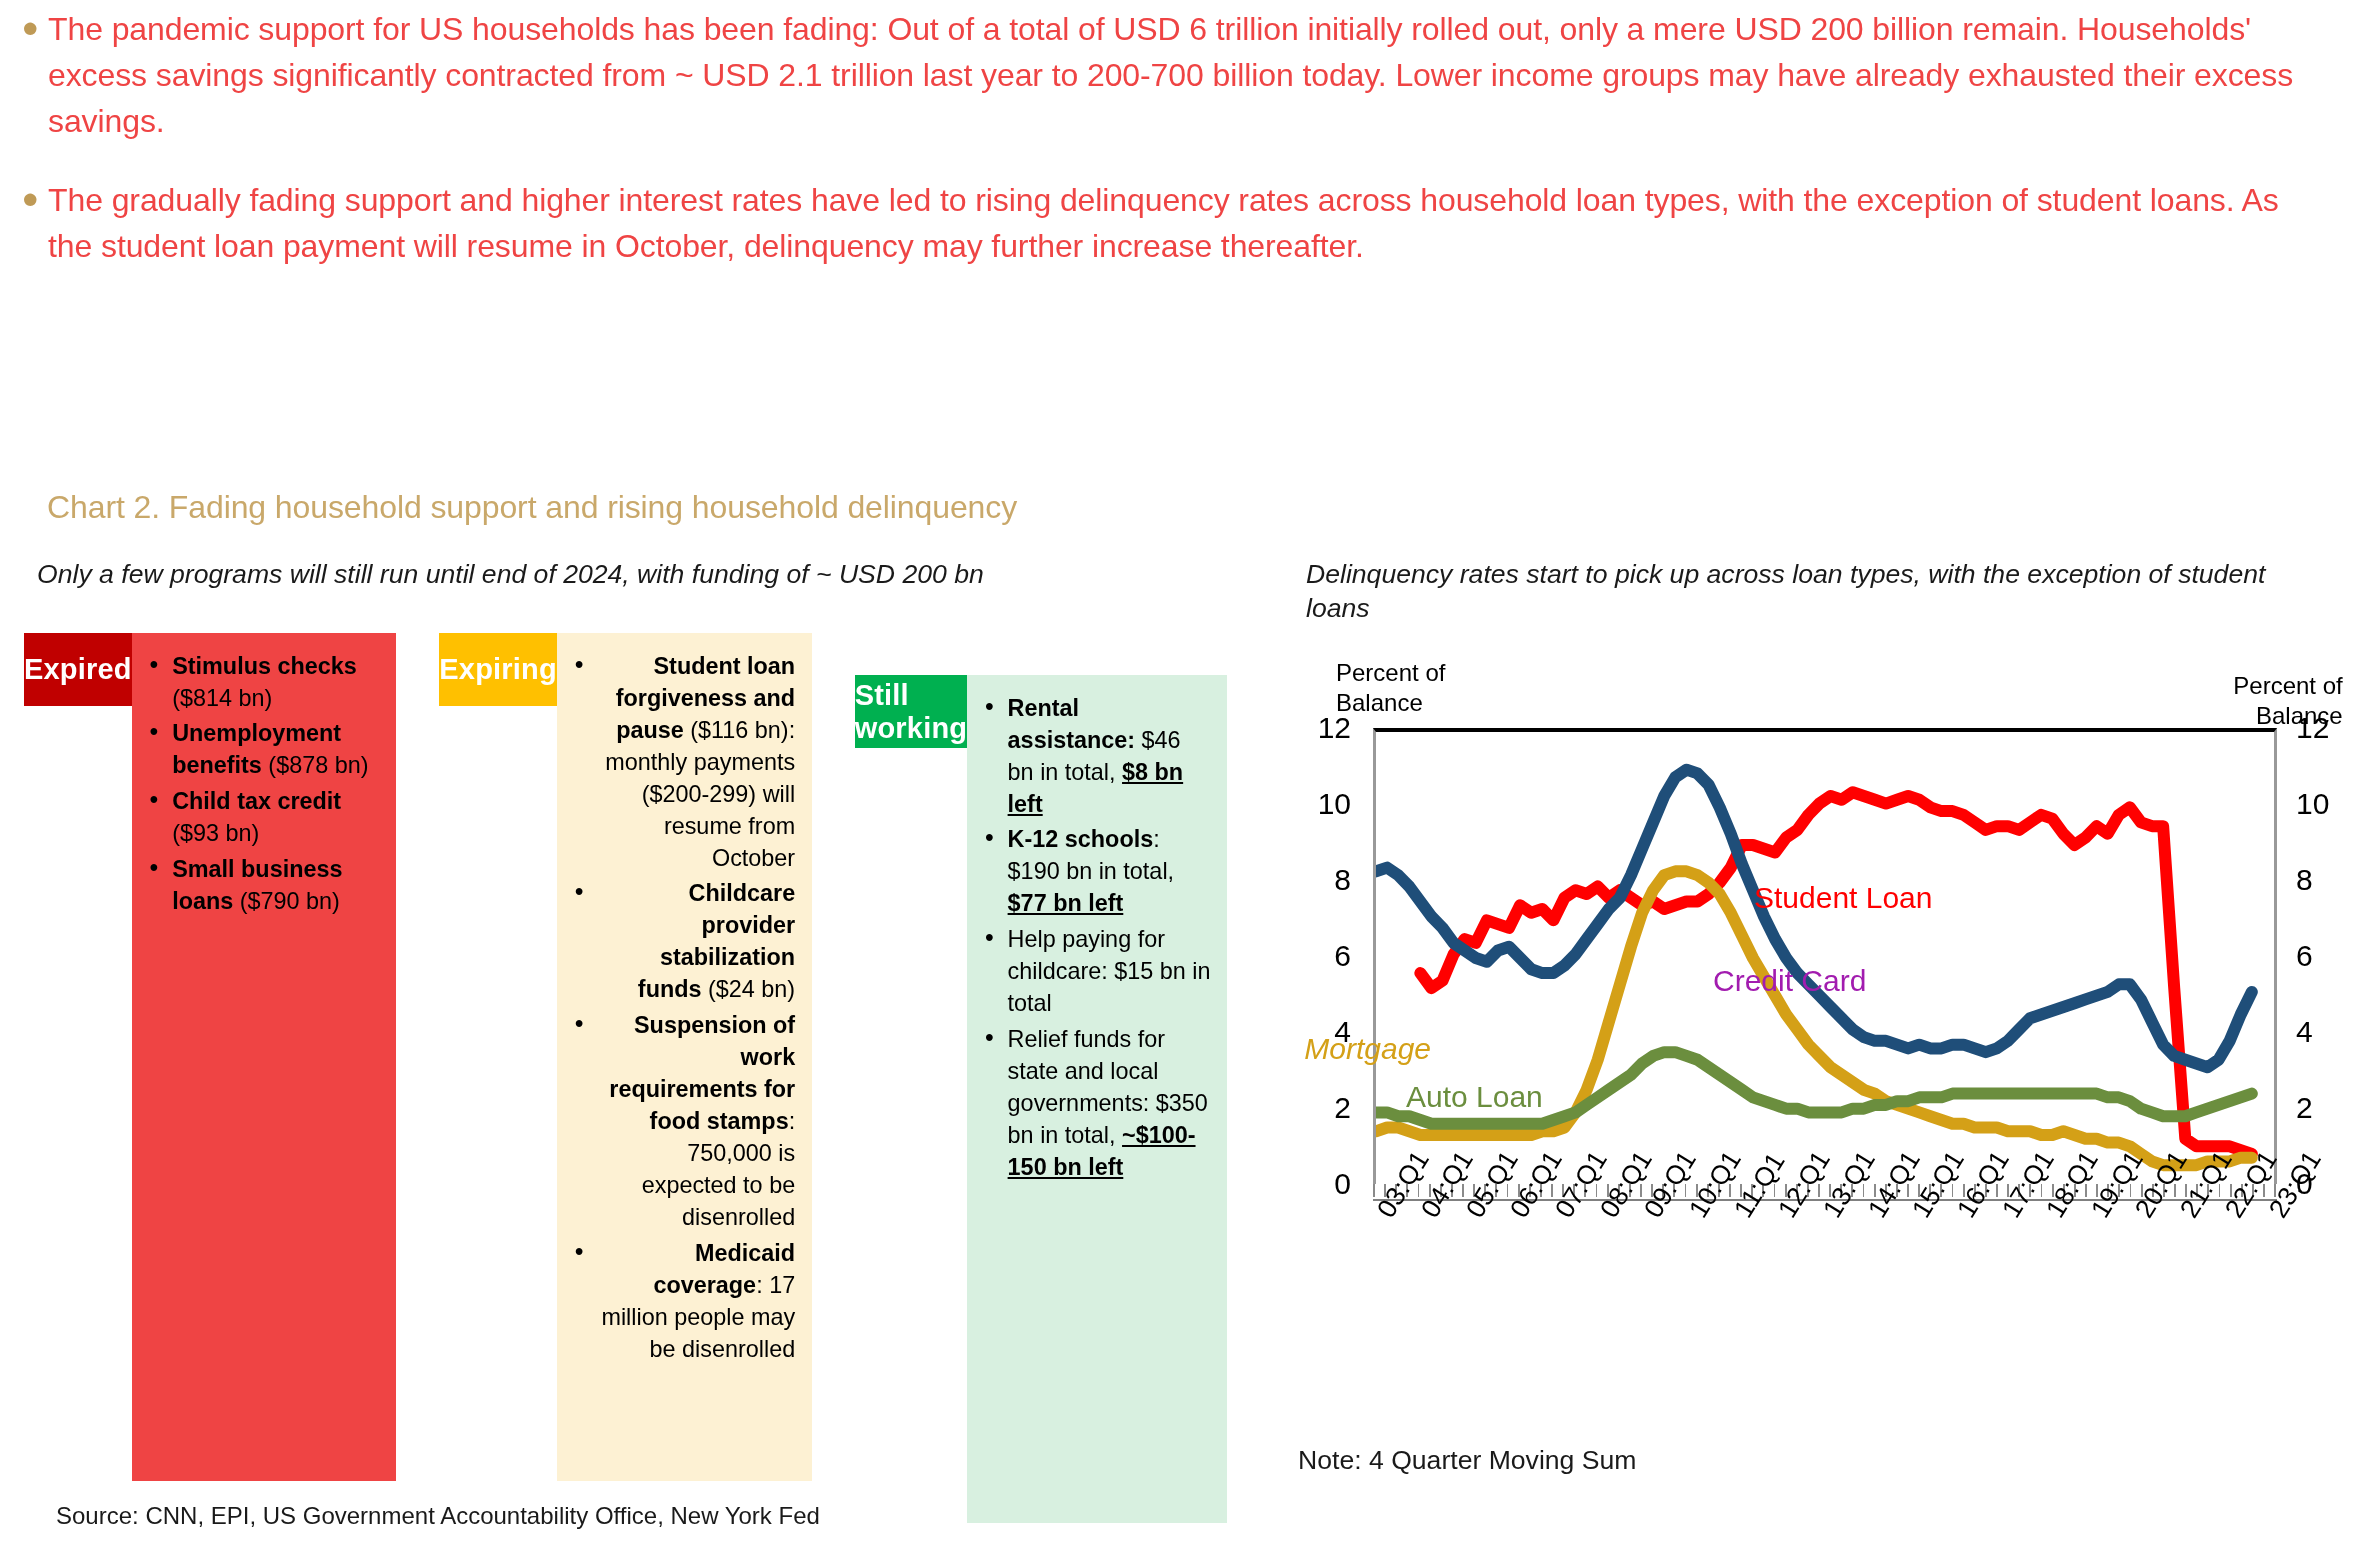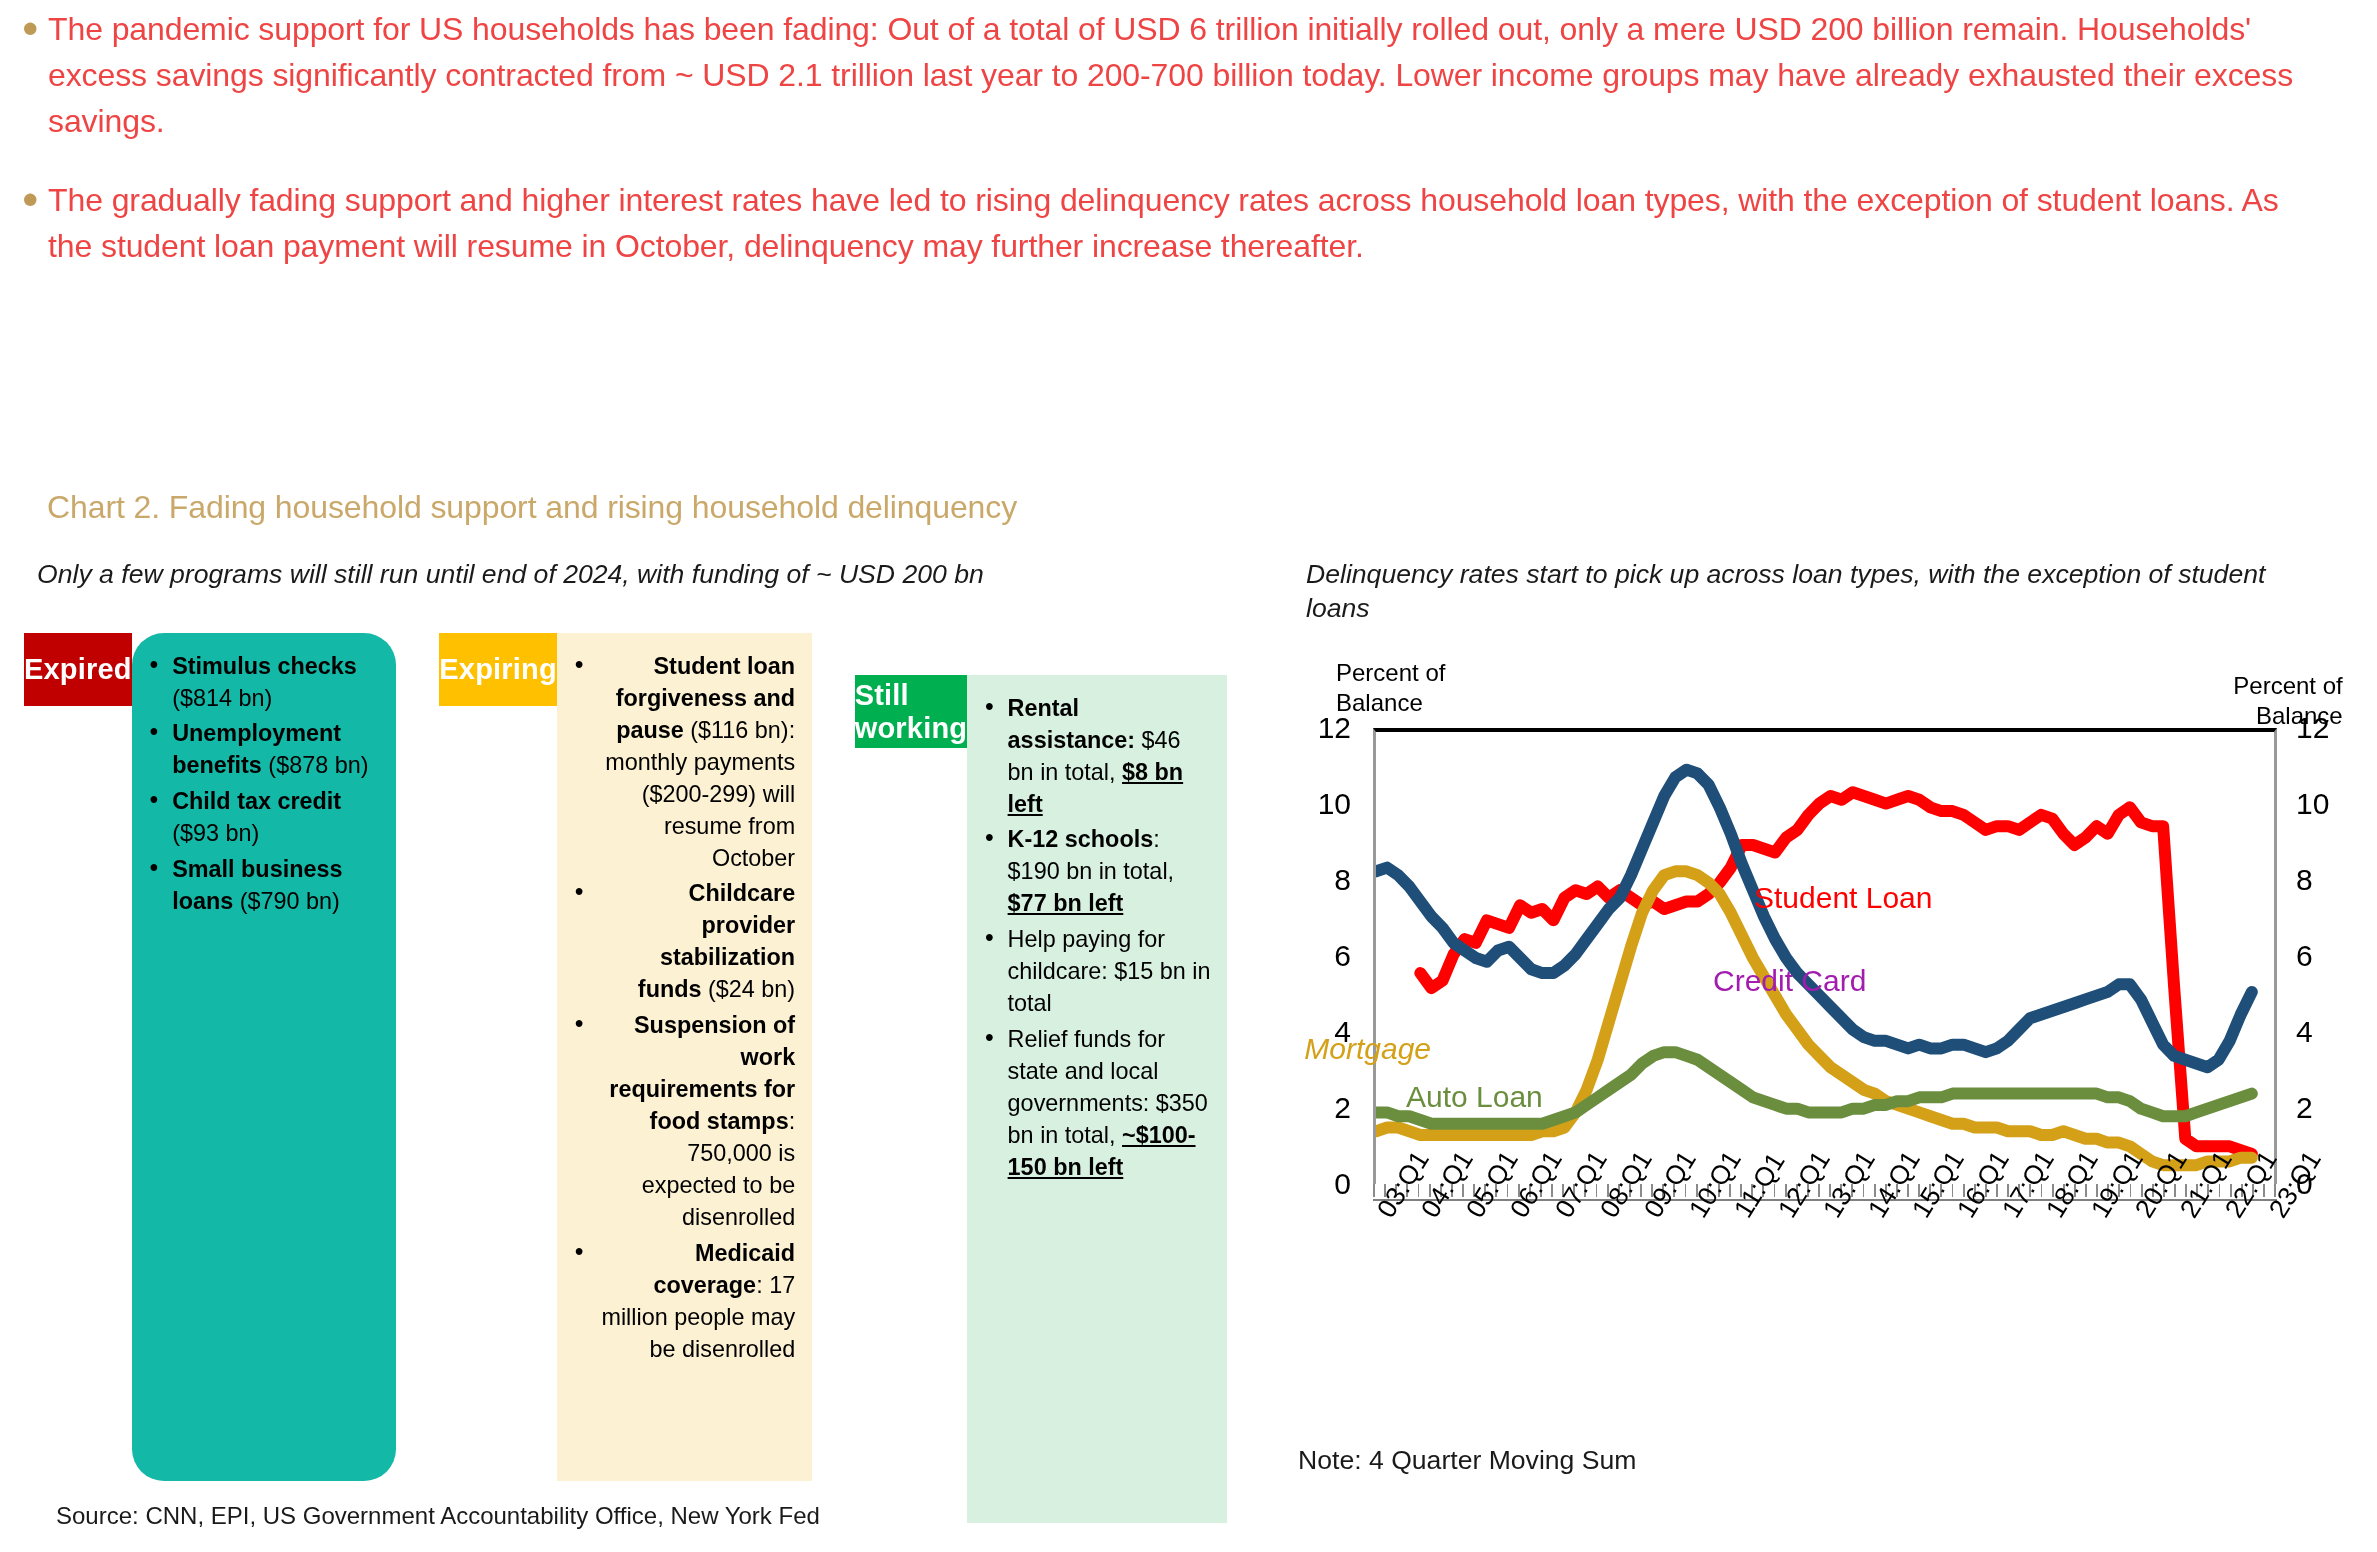--- a/index.html
+++ b/index.html
@@ -109,21 +109,21 @@
     content: "\2022";
     position: absolute;
     left: 6.3px;
     top: -1.9px;
     font-size: 25px;
   }
   .col-body b { font-weight: bold; }
   .col-body u { text-decoration: underline; font-weight: bold; }
 
   .col-expired .col-header   { background: #c00000; }
-  .col-expired .col-body     { background: #14b8a6; border-radius: 32px; }
+  .col-expired .col-body     { background: #ef4444; }
   .col-expiring .col-header  { background: #ffc000; }
   .col-expiring .col-body    { background: #fdf1d3; }
   .col-working .col-header   { background: #00b050; }
   .col-working .col-body     { background: #d8f0e0; }
 
   .col-expired  { height: 848px; }
   .col-expiring { height: 848px; text-align: right; }
   .col-working  { height: 848px; margin-top: 42px; }
 
   

